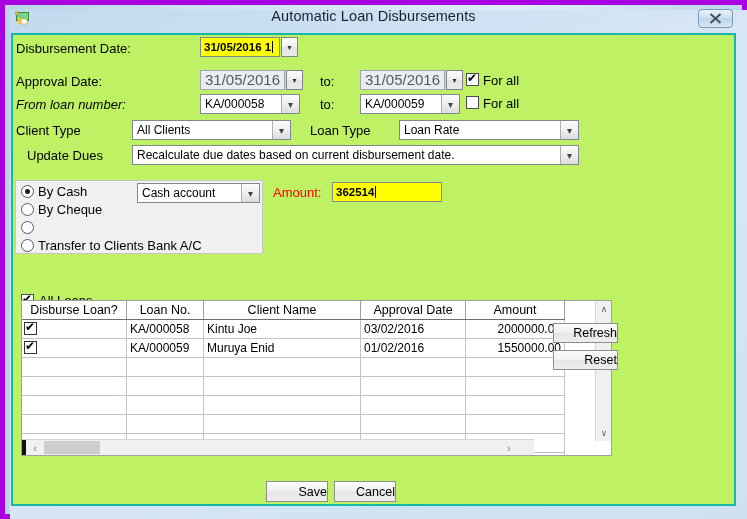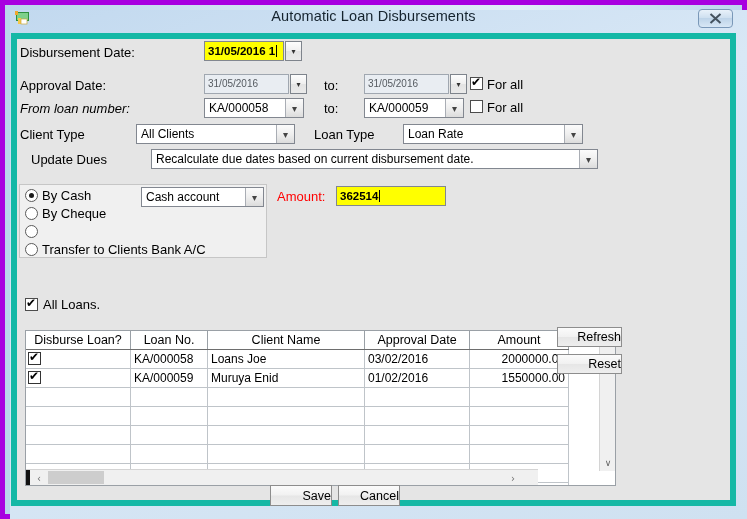--- a/index.html
+++ b/index.html
@@ -69,22 +69,22 @@
     line-height: 17px;
     font-family: "DejaVu Sans", sans-serif;
   }
 
   
   .client {
     position: absolute;
     left: 11px; top: 33px;
     width: 725px; height: 473px;
     box-sizing: border-box;
-    border: 6px solid #14b8a6;
-    background: #e5e5e5;
+    border: 2px solid #14b8a6;
+    background: #bef264;
     font-size: 12.5px;
     color: #000;
   }
 
   .lbl {
     position: absolute;
     font-size: 13px;
     color: #000;
     white-space: nowrap;
   }
@@ -99,21 +99,21 @@
     font-size: 12px;
     font-family: "Liberation Sans", sans-serif;
     color: #000;
     padding: 0 3px;
     line-height: 18px;
     height: 20px;
     white-space: nowrap;
     overflow: hidden;
   }
   .fld.yellow { background: #ffff00; font-weight: bold; font-size: 11.5px; }
-  .fld.disabled { background: #e9edf2; color: #555a60; font-size: 10px; border-color: #a0a7b0; }
+  .fld.disabled { background: #e9edf2; color: #555a60; font-size: 15px; border-color: #a0a7b0; text-align: center; }
   .fld.caret::after {
     content: "";
     display: inline-block;
     width: 1px; height: 12px;
     background: #000;
     vertical-align: -2px;
     margin-left: 1px;
   }
 
   
@@ -374,21 +374,21 @@
       <span class="txt">All Clients</span>
       <span class="arrow">▾</span>
     </div>
     <div class="lbl" style="left:297px; top:88px;">Loan Type</div>
     <div class="combo" style="left:386px; top:85px; width:180px;">
       <span class="txt">Loan Rate</span>
       <span class="arrow">▾</span>
     </div>
 
     <div class="lbl" style="left:14px; top:113px;">Update Dues</div>
-    <div class="combo" style="left:119px; top:110px; width:447px;margin-left:15px;">
+    <div class="combo" style="left:119px; top:110px; width:447px;">
       <span class="txt">Recalculate due dates based on current disbursement date.</span>
       <span class="arrow">▾</span>
     </div>
 
     <div class="groupbox" style="left:2px; top:145px; width:248px; height:74px;"></div>
 
     <div class="radio sel" style="left:8px; top:150px;"></div>
     <div class="lbl" style="left:25px; top:149px;">By Cash</div>
 
     <div class="radio" style="left:8px; top:168px;"></div>
@@ -403,38 +403,38 @@
       <span class="txt">Cash account</span>
       <span class="arrow">▾</span>
     </div>
 
     <div class="lbl lbl-red" style="left:260px; top:150px;">Amount:</div>
     <div class="fld yellow caret" style="left:319px; top:147px; width:110px;">362514</div>
 
     <div class="cb checked" style="left:8px; top:259px;"></div>
     <div class="lbl" style="left:26px; top:258px;">All Loans.</div>
 
-    <div class="grid-wrap" style="left:8px; top:291px; width:591px; height:156px;">
+    <div class="grid-wrap" style="left:8px; top:265px; width:591px; height:156px;">
       <table class="grid">
         <thead>
           <tr>
             <th style="width:100px">Disburse Loan?</th>
             <th style="width:72px">Loan No.</th>
             <th style="width:152px">Client Name</th>
             <th style="width:100px">Approval Date</th>
             <th style="width:94px">Amount</th>
           </tr>
         </thead>
         <tbody>
           <tr>
             <td class="cbcell">
                 <span class="cell-cb"></span>
               </td>
             <td>KA/000058</td>
-            <td>Loans Joe</td>
+            <td>Kintu Joe</td>
             <td>03/02/2016</td>
             <td class="num">2000000.00</td>
           </tr>
           <tr>
             <td class="cbcell">
                 <span class="cell-cb"></span>
               </td>
             <td>KA/000059</td>
             <td>Muruya Enid</td>
             <td>01/02/2016</td>

